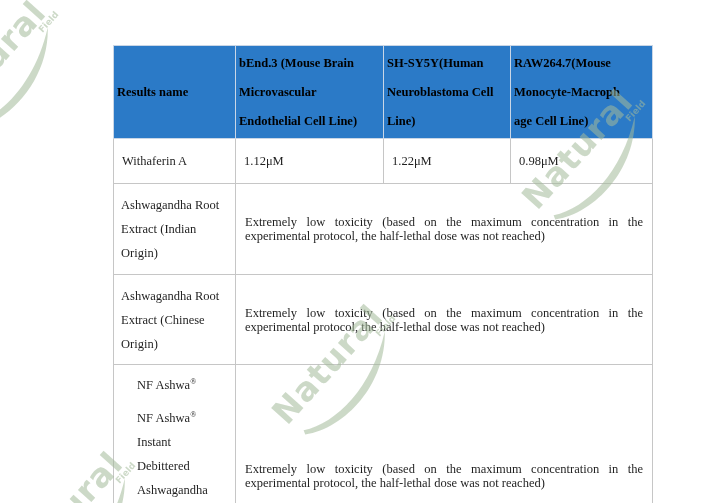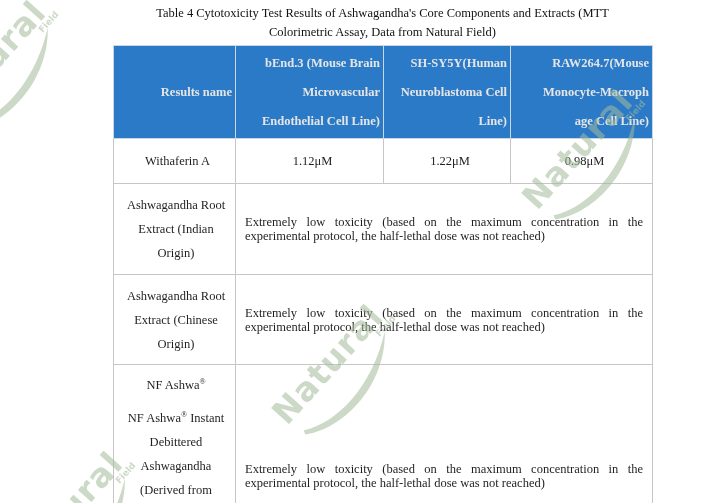--- a/index.html
+++ b/index.html
@@ -14,40 +14,40 @@
     overflow:hidden;font-family:"Liberation Serif",serif;color:var(--text);
   }
   
   #title{
     position:absolute;left:113px;top:4px;width:539px;
     text-align:center;font-size:12.5px;line-height:19px;color:#111;
   }
   
   #tbl-wrap{position:absolute;left:113px;top:45px;}
   table{border-collapse:collapse;table-layout:fixed;width:539px;}
-  td,th{border:1px solid var(--border);overflow:hidden;text-align:center;}
+  td,th{border:1px solid var(--border);overflow:hidden;}
   th{
-    background:var(--header-blue);color:#e5e5e5;font-weight:bold;
-    font-size:12.5px;line-height:29px;text-align:right;vertical-align:middle;
+    background:var(--header-blue);color:#000000;font-weight:bold;
+    font-size:12.5px;line-height:29px;text-align:left;vertical-align:middle;
     white-space:pre-line;height:88px;padding:2px 3px;border-color:#c9d6e6;
   }
   td{font-size:12.5px;vertical-align:middle;}
   .row-vals td{height:40px;padding:2px 2px 2px 8px;}
   .compound-cell{
     white-space:pre-line;line-height:24px;padding:2px 4px 2px 7px;height:86px;
   }
   .row3 .compound-cell{height:85px;}
   .span-cell{
     text-align:justify;line-height:14px;padding:2px 9px;
   }
   .row4 td{height:218px;}
   .row4 .compound-cell{
     vertical-align:top;padding-top:8px;white-space:normal;height:auto;
   }
-  .row4 .compound-cell p{margin:0 0 9px 0;line-height:24px;}
+  .row4 .compound-cell p{margin:0 0 9px 16px;line-height:24px;}
   .row4 .compound-cell p:last-child{margin-bottom:0;}
   sup{font-size:8px;vertical-align:super;line-height:0;}
   
   .wm{
     position:absolute;width:190px;height:110px;pointer-events:none;
     opacity:.55;z-index:5;
   }
   .wm-inner{
     width:100%;height:100%;transform:rotate(-48deg);
     display:flex;flex-direction:column;align-items:flex-start;
@@ -59,24 +59,20 @@
   .wm-a{left:-62px;top:14px;}
   .wm-b{left:525px;top:103px;}
   .wm-c{left:275px;top:318px;}
   .wm-d{left:15px;top:465px;}
 </style>
 </head>
 <body>
 
 <div id="screen">
 
-  <div id="title">
-    <div>Table 4 Cytotoxicity Test Results of Ashwagandha's Core Components and Extracts (MTT</div>
-    <div>Colorimetric Assay, Data from Natural Field)</div>
-  </div>
 
   <div id="tbl-wrap">
     <table>
       <colgroup>
         <col style="width:122px">
           <col style="width:148px">
         <col style="width:127px">
           <col style="width:142px">
       </colgroup>
       <tbody>

